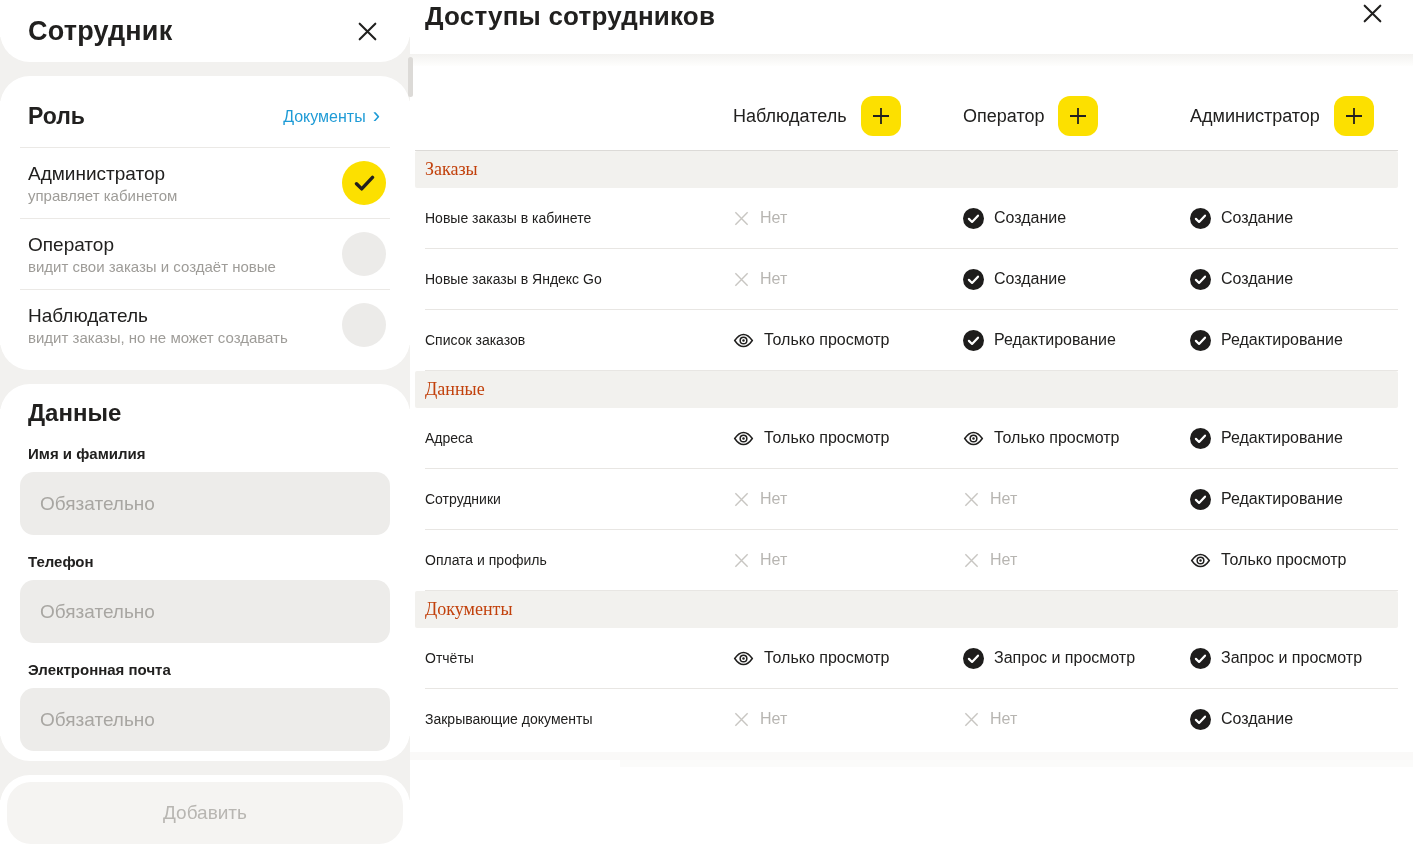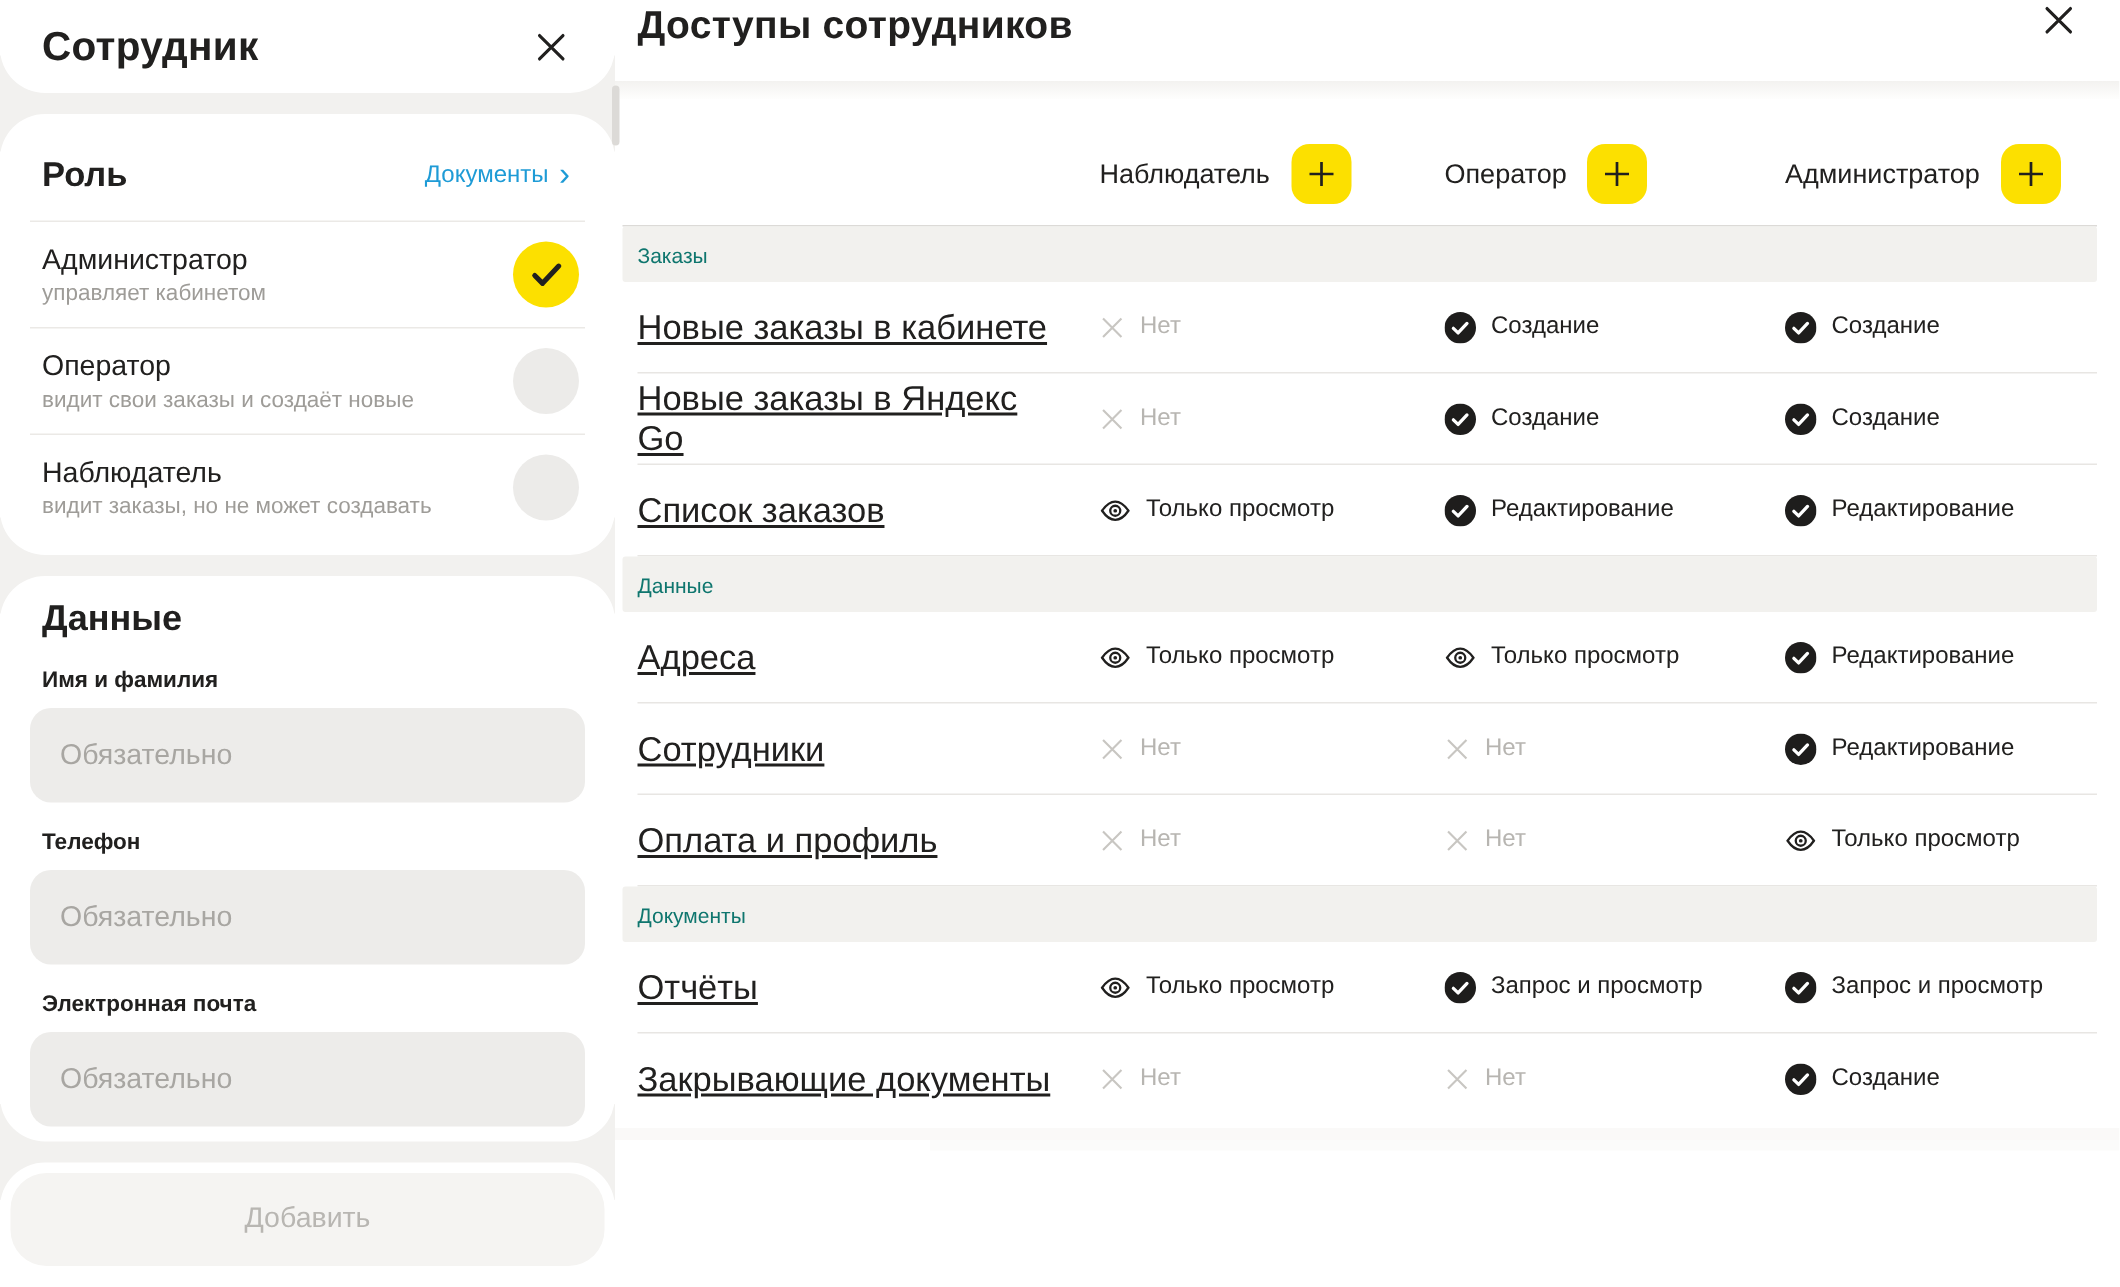--- a/index.html
+++ b/index.html
@@ -58,26 +58,26 @@
   .main-title{font-size:26px;font-weight:600;margin:0;letter-spacing:.2px;}
   .top-shadow{height:12px;background:linear-gradient(#F3F2F0,#FEFEFD);margin-top:2px;}
 
   .thead{display:grid;grid-template-columns:288px 230px 227px 228px;margin:16px 15px 0;align-items:center;height:68px;}
   .col-head{display:flex;align-items:center;gap:14px;padding-left:20px;font-size:18px;}
   .plus-btn{width:40px;height:40px;border-radius:12px;background:#FCE000;border:none;display:flex;align-items:center;justify-content:center;cursor:pointer;flex:none;}
   .hdr-divider{border-top:1px solid #DCDAD7;margin:0 15px 0 5px;}
 
   .access-table{margin:0 15px;}
   .band{
-    height:37px;display:flex;align-items:center;background:#F2F1EE;color:#0f766e;font-size:14px;
-    margin-left:-10px;padding-left:10px;width:calc(100% + 10px);box-sizing:border-box;border-radius:2px;
+    height:37px;display:flex;align-items:center;background:#F2F1EE;color:#c2410c;font-size:18px;
+    margin-left:-10px;padding-left:10px;width:calc(100% + 10px);box-sizing:border-box;border-radius:2px;font-family:Liberation Serif, serif;
   }
   .trow{display:grid;grid-template-columns:288px 230px 227px 228px;align-items:center;height:60px;border-bottom:1px solid #E8E6E3;}
   .trow.last{border-bottom:none;}
-  .row-label{font-size:23px;text-decoration:underline;}
+  .row-label{font-size:14px;}
   .cell{display:flex;align-items:center;gap:10px;padding-left:20px;font-size:16px;cursor:pointer;}
   .cell.muted .cell-text{color:#B7B5B1;}
   .ic{display:flex;flex:none;align-items:center;}
   .cell-text{white-space:nowrap;}
   .bottom-shadow1{height:8px;background:#FAF9F8;margin-top:3px;}
   .bottom-shadow2{height:7px;background:#FBFBFA;margin-left:210px;}
 </style>
 </head>
 <body>
 

